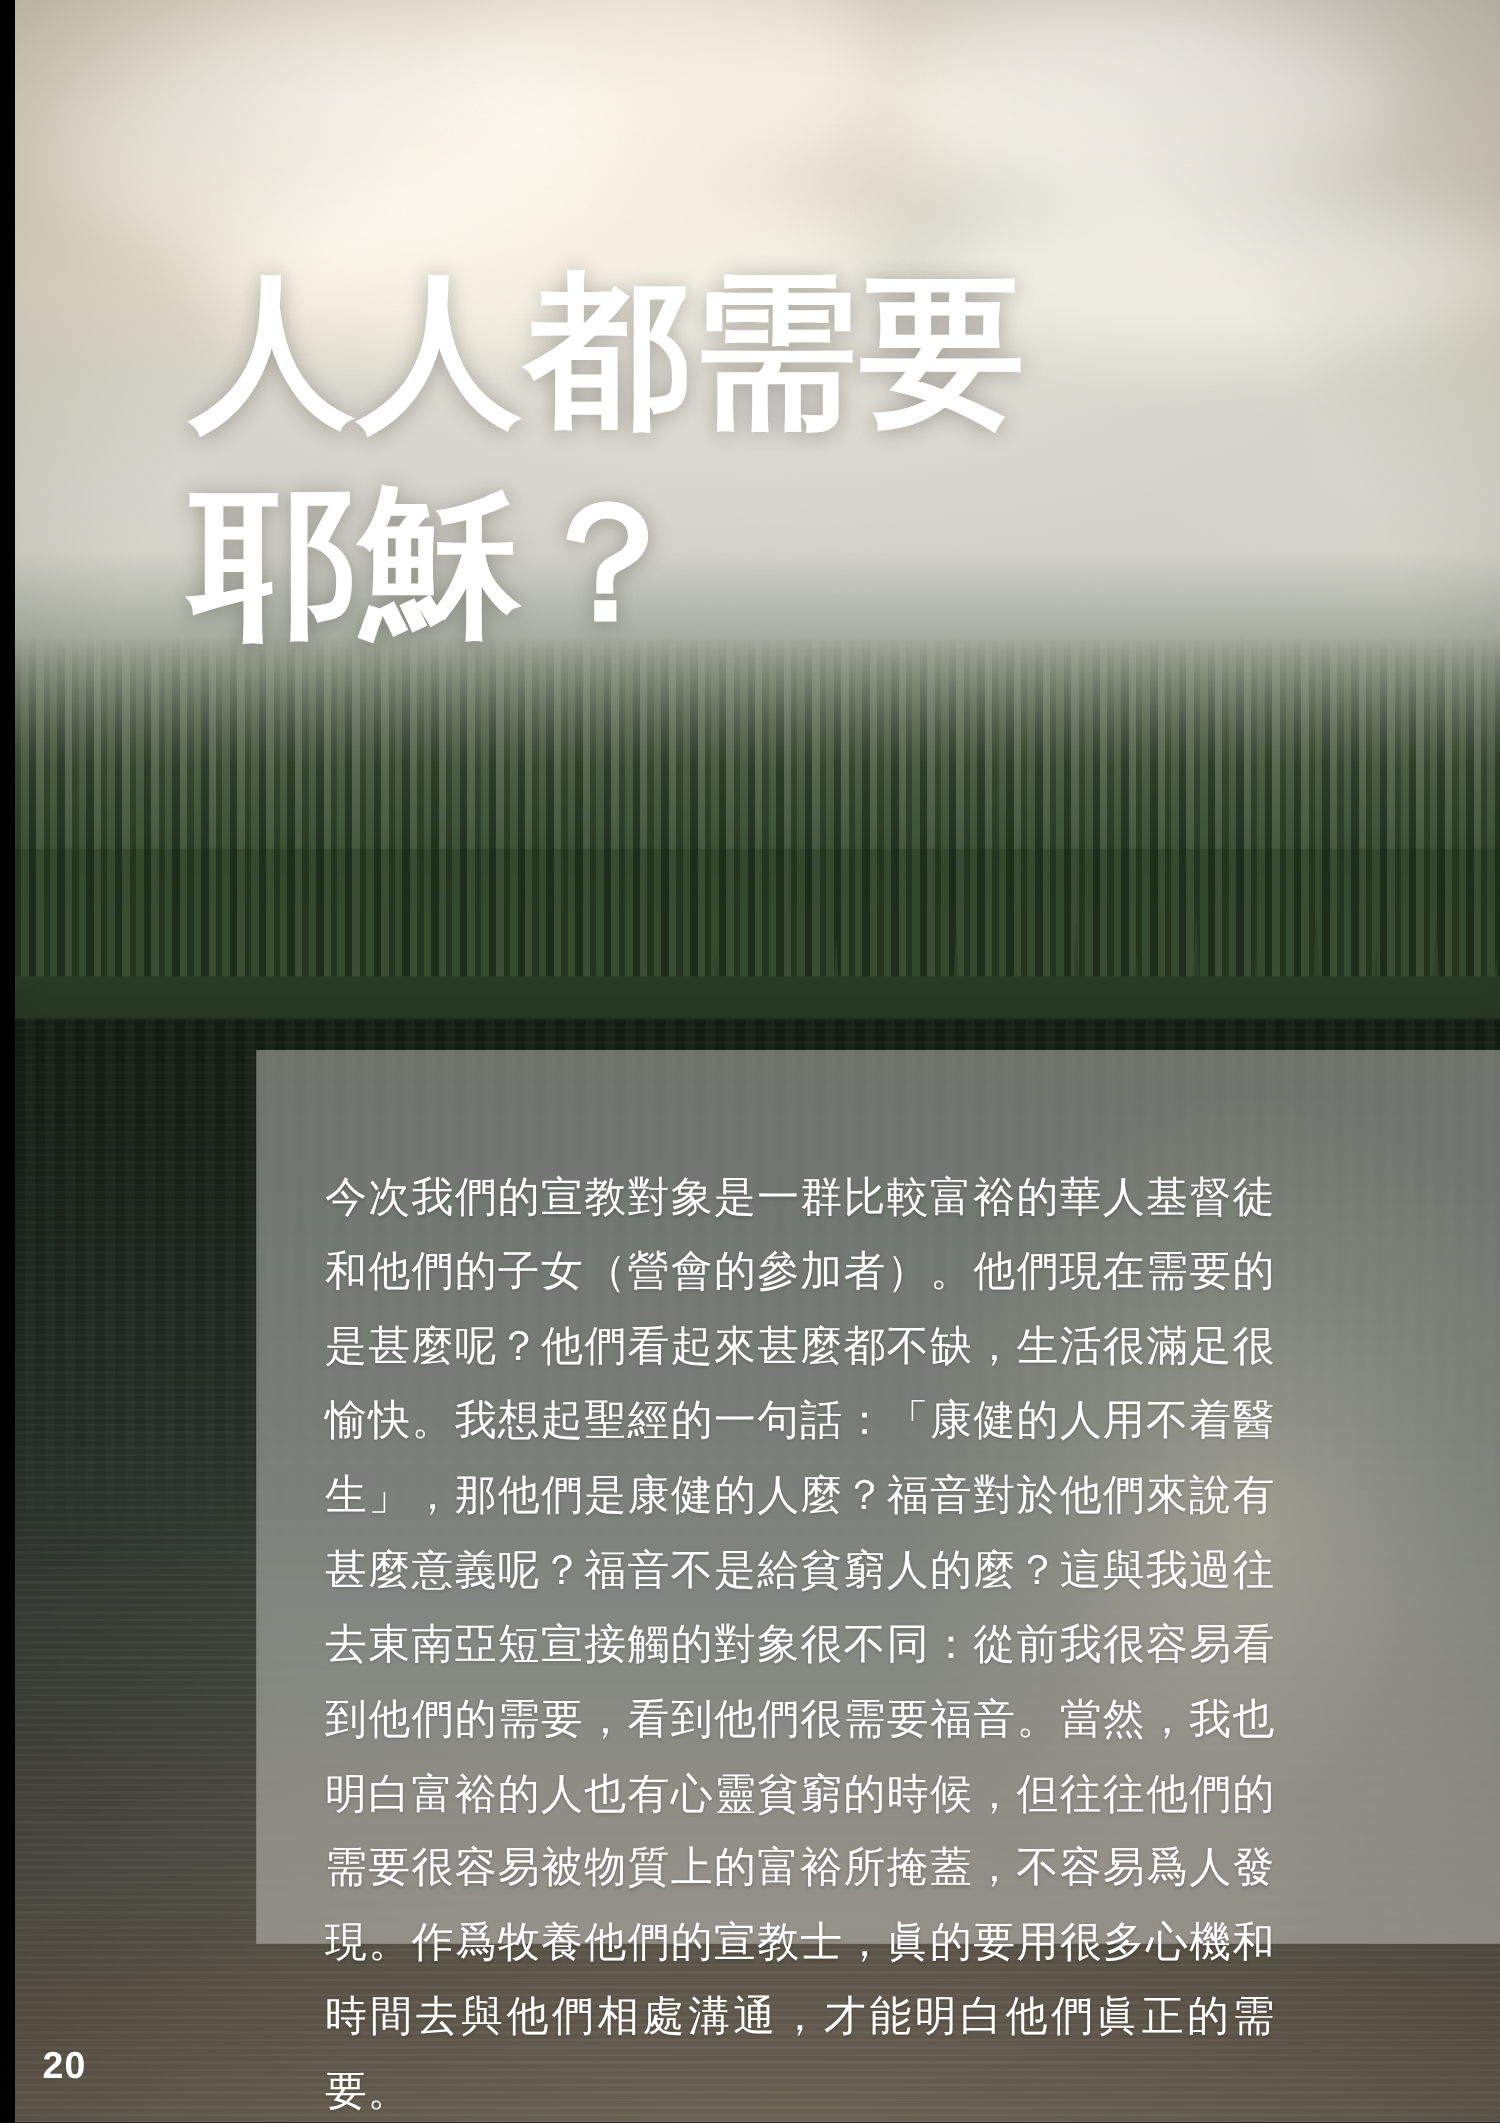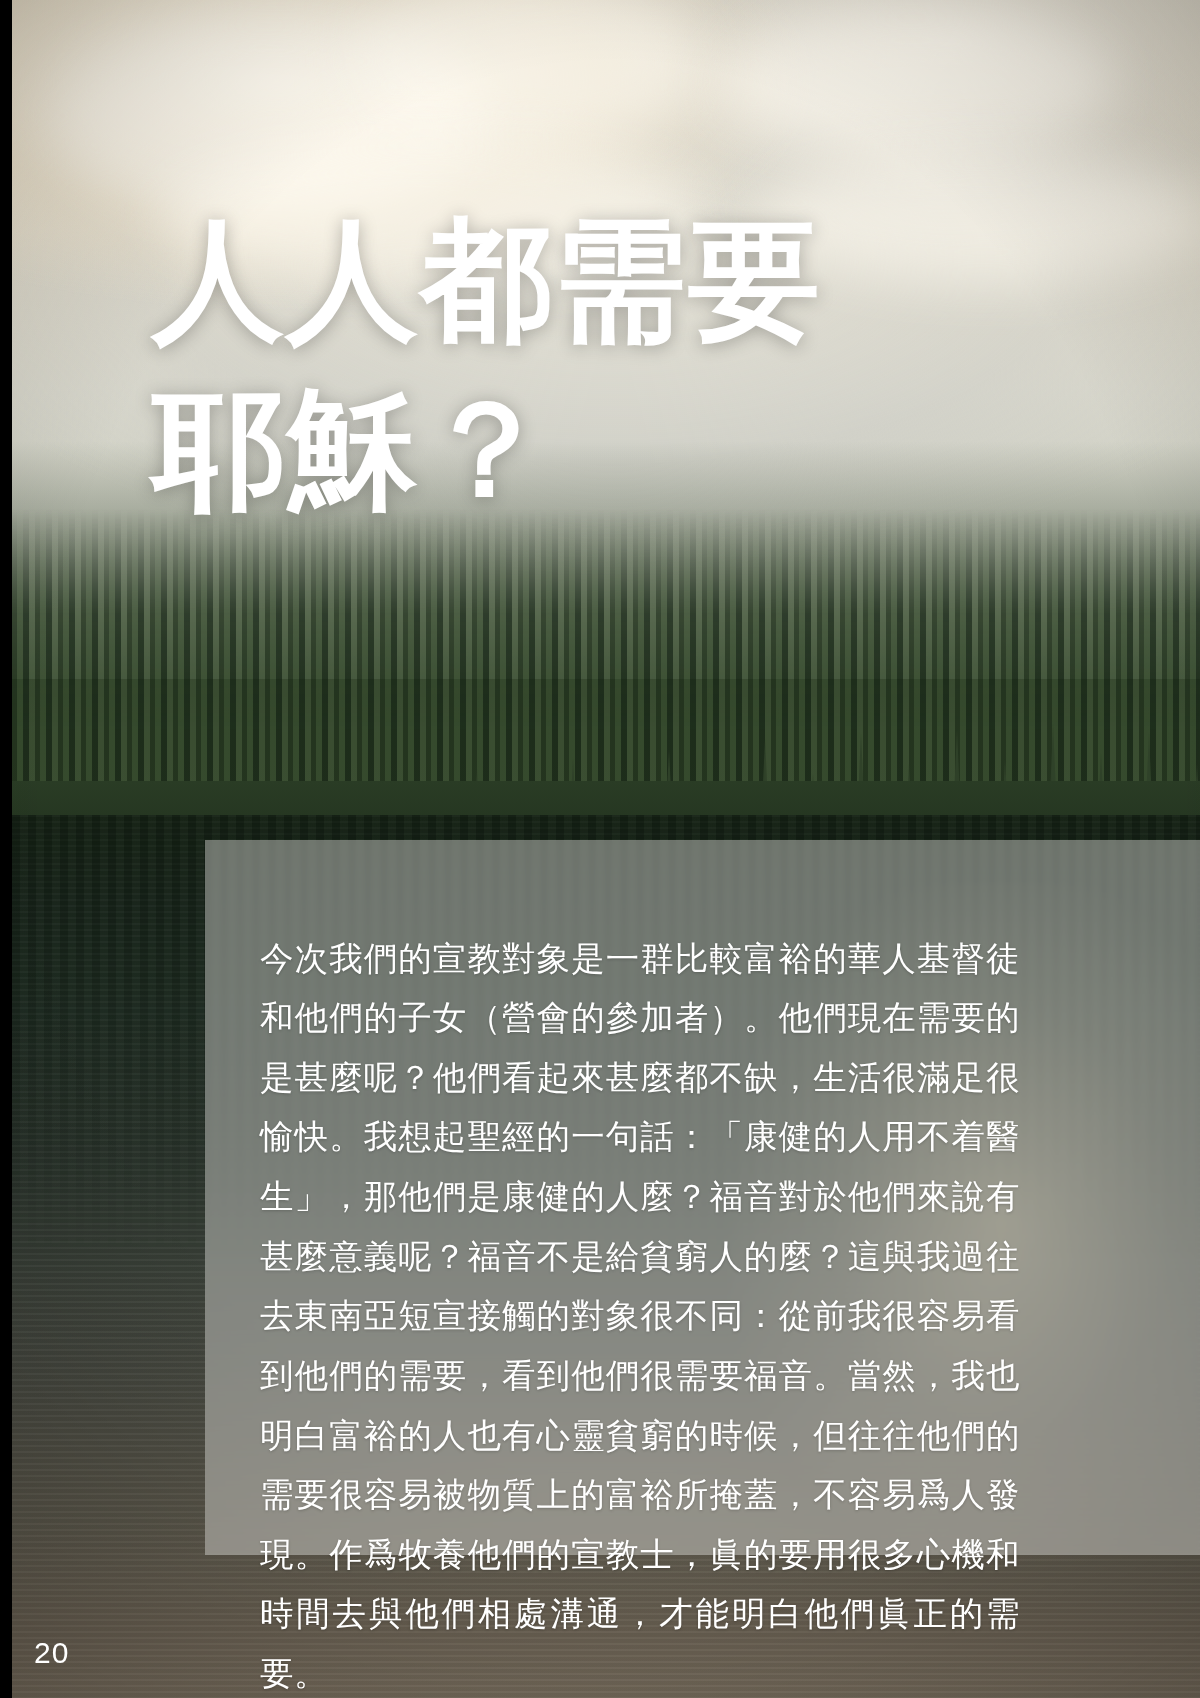--- a/index.html
+++ b/index.html
@@ -165,21 +165,21 @@
     text-shadow: 0 1px 3px rgba(0,0,0,0.22);
   }
 
   
   .page-number {
     position: absolute;
     left: 22px;
     bottom: 28px;
     color: #ffffff;
     font-size: 30px;
-    font-weight: normal;
+    font-weight: bold;
     font-family: "Liberation Sans", sans-serif;
     letter-spacing: 1px;
   }
 </style>
 </head>
 <body>
 
 <div class="page">
 
   <div class="photo">

